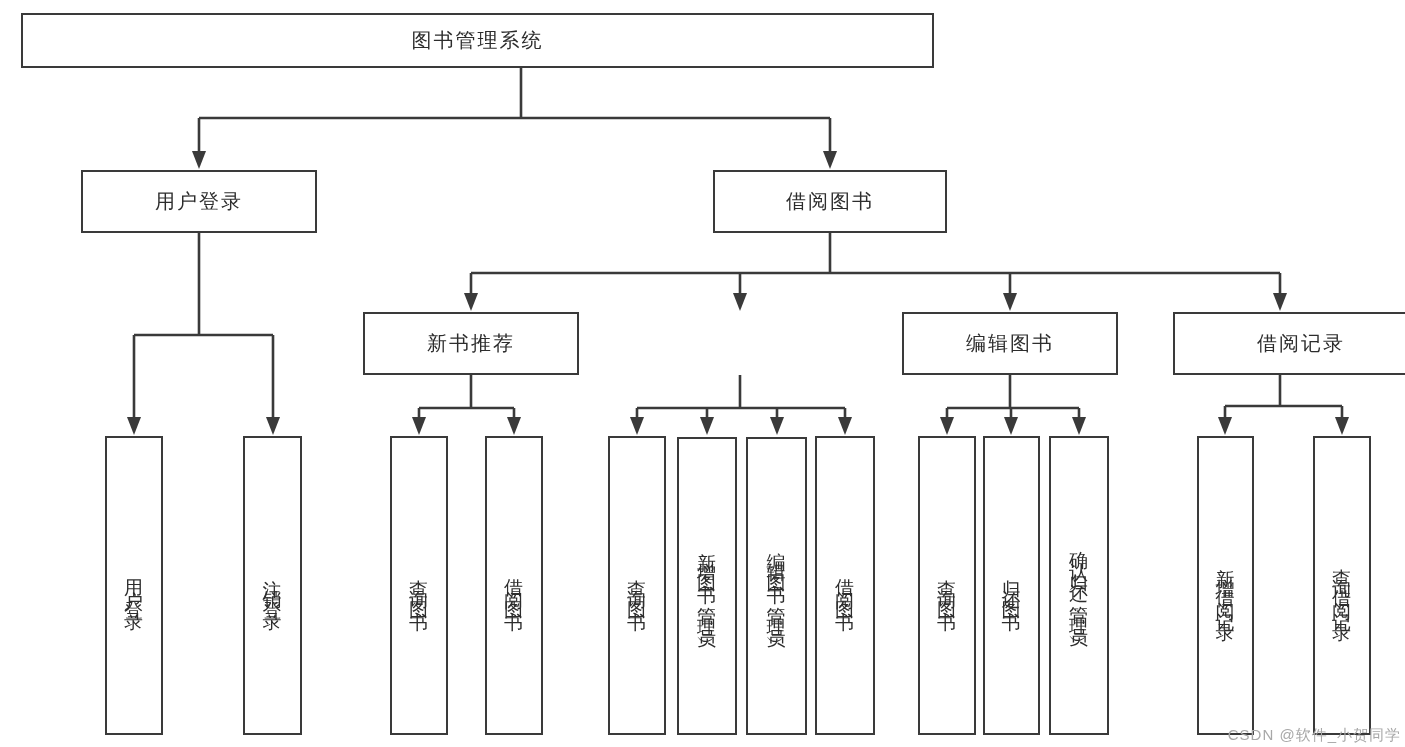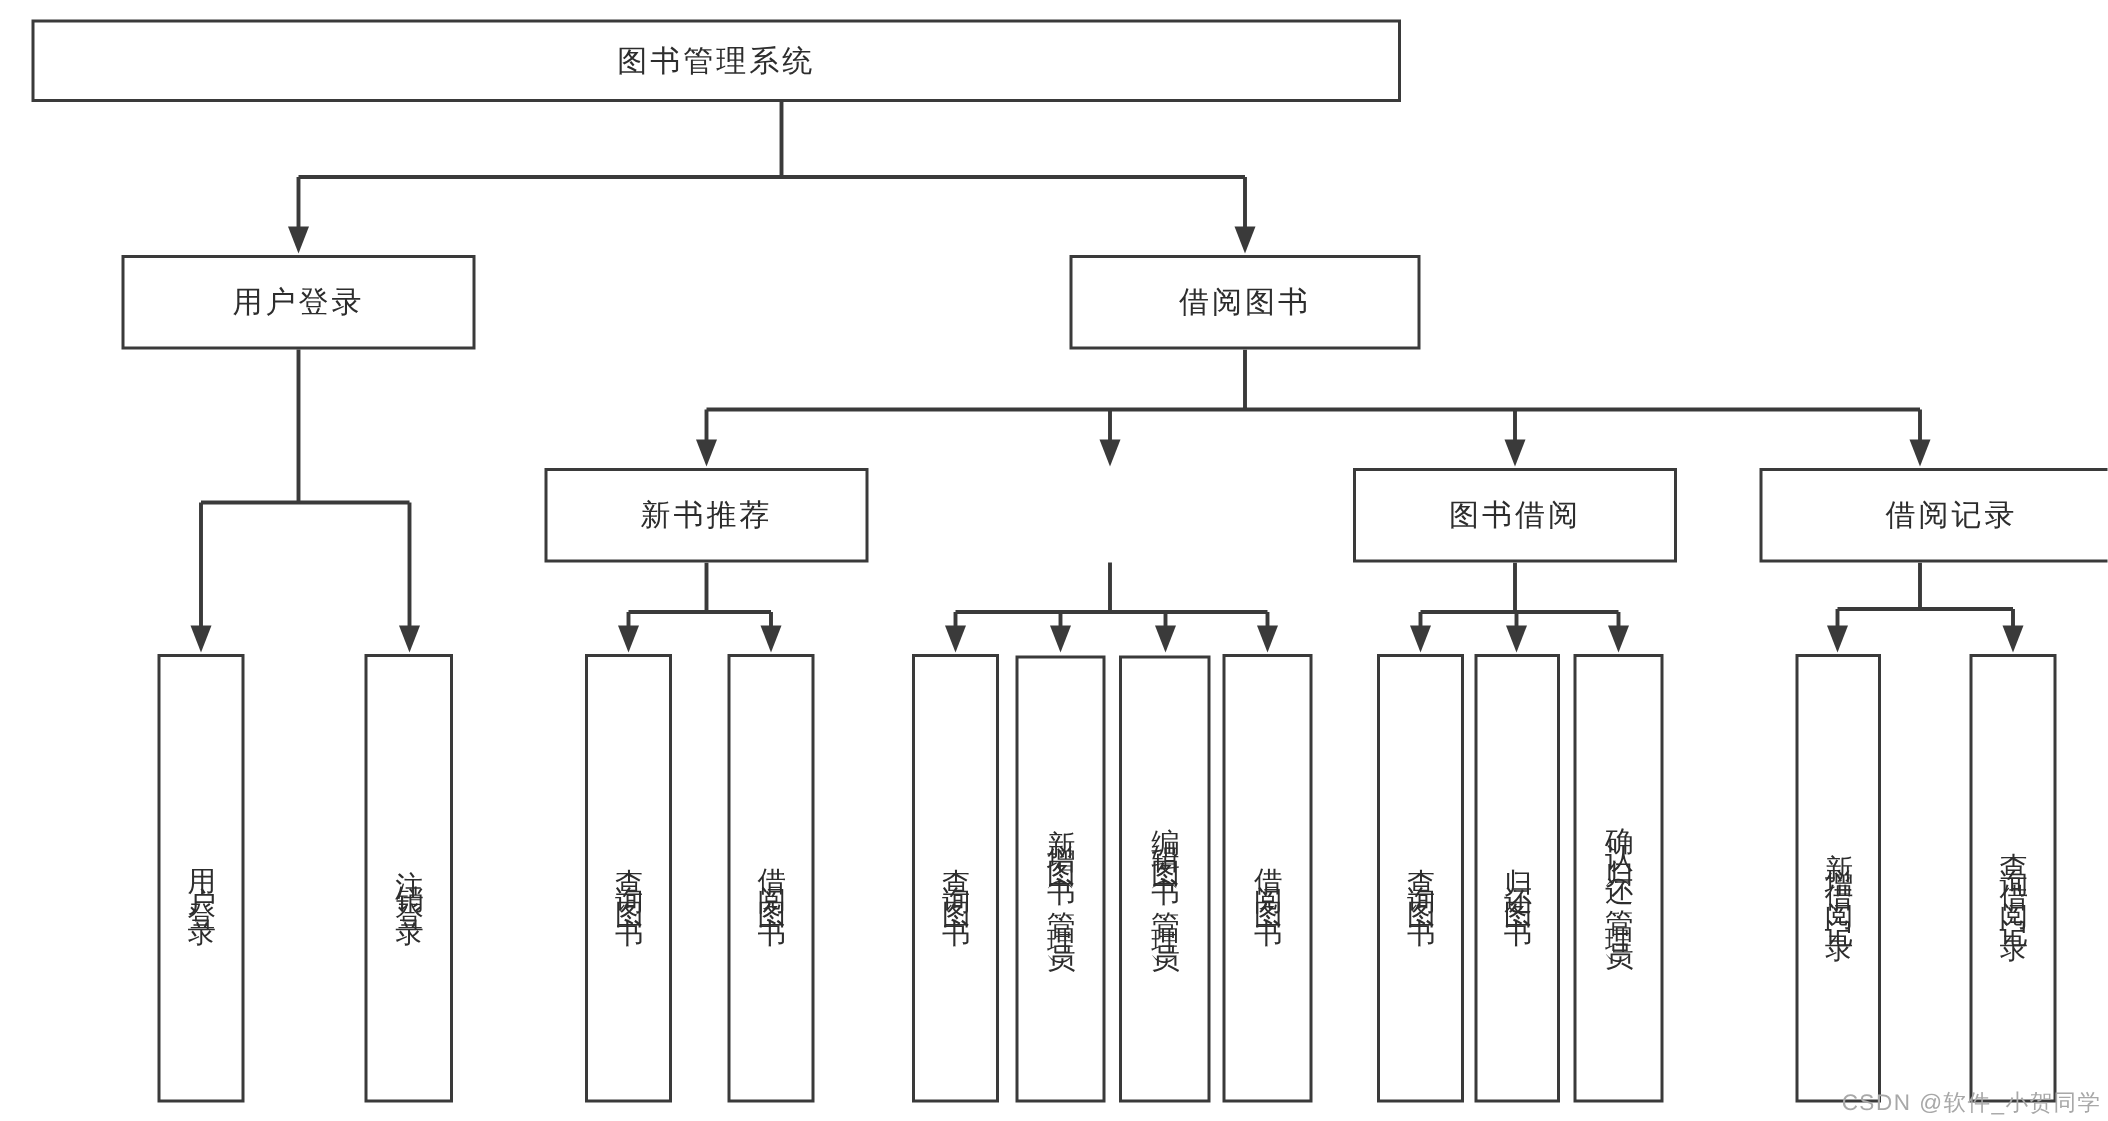--- a/index.html
+++ b/index.html
@@ -101,21 +101,21 @@
     <span class="node-label">用户登录</span>
   </div>
   <div class="node hnode" style="left:713px; top:170px; width:234px; height:63px;">
     <span class="node-label">借阅图书</span>
   </div>
 
   <div class="node hnode" style="left:363px; top:312px; width:216px; height:63px;">
     <span class="node-label">新书推荐</span>
   </div>
   <div class="node hnode" style="left:902px; top:312px; width:216px; height:63px;">
-    <span class="node-label">图书借阅</span>
+    <span class="node-label">编辑图书</span>
   </div>
   <div class="node hnode" style="left:1173px; top:312px; width:256px; height:63px;">
     <span class="node-label">借阅记录</span>
   </div>
 
   <div class="node vnode" style="left:105px; top:436px; width:58px; height:299px;">
     <span class="node-label">用户登录</span>
   </div>
   <div class="node vnode" style="left:243px; top:436px; width:59px; height:299px;">
     <span class="node-label">注销登录</span>

